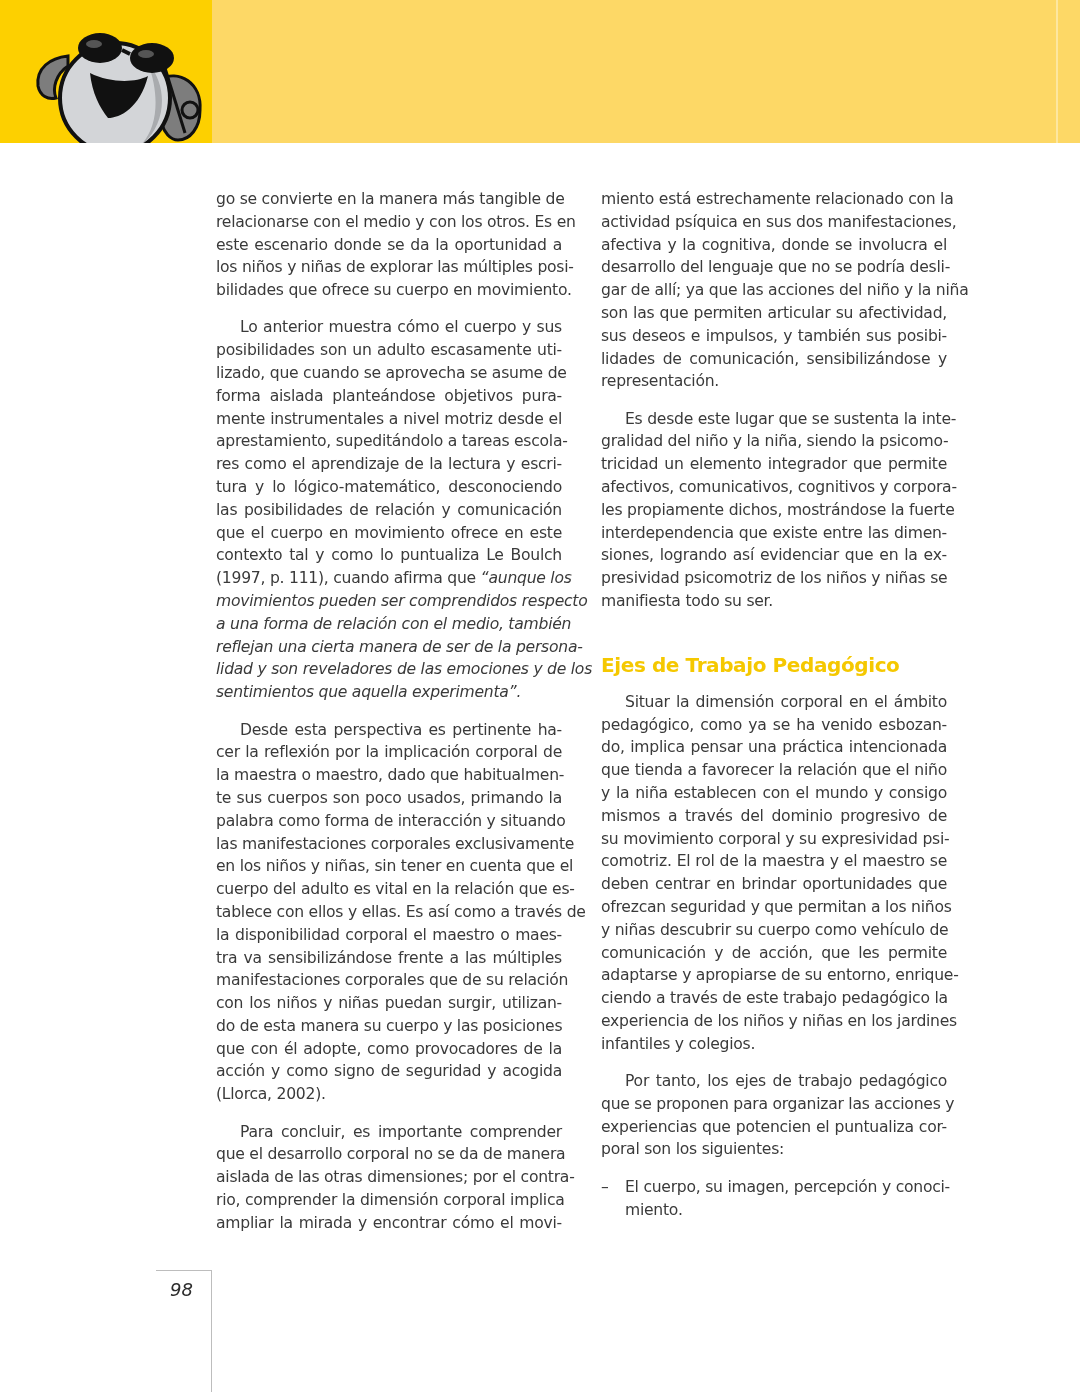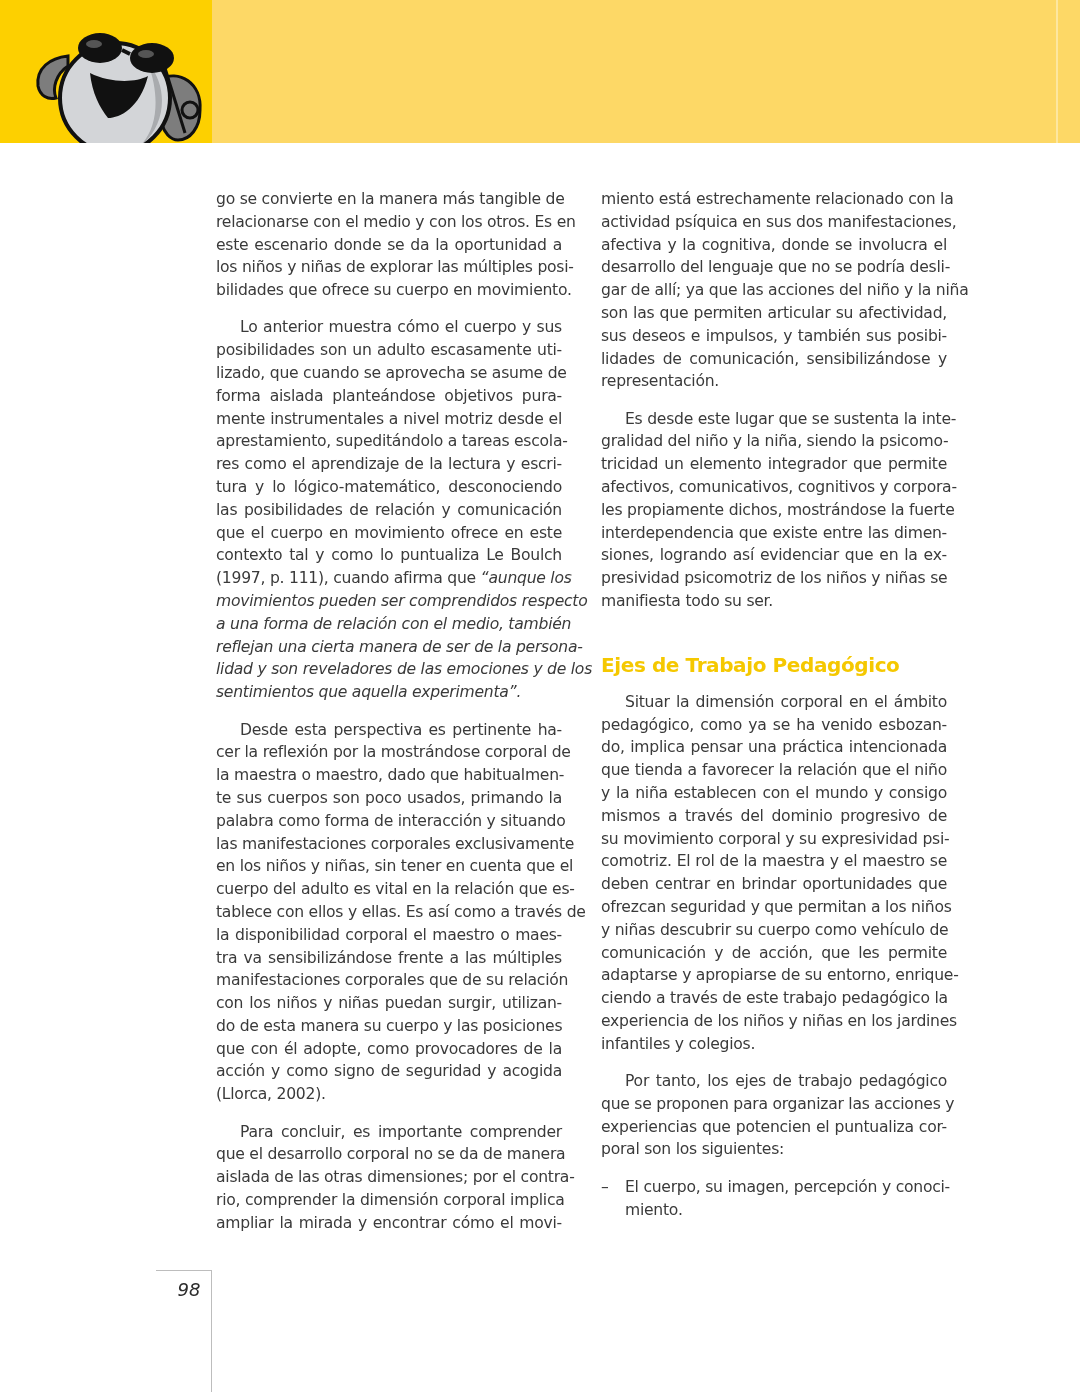--- a/index.html
+++ b/index.html
@@ -40,21 +40,21 @@
     }
     .bullet { position: relative; padding-left: 24px; }
     .bullet-dash { position: absolute; left: 0; top: 0; }
     .page-rule-h {
       position: absolute; left: 156px; top: 1270px; width: 56px; height: 1px; background: #bdbdbd;
     }
     .page-rule-v {
       position: absolute; left: 211px; top: 1270px; width: 1px; height: 122px; background: #bdbdbd;
     }
     .page-number {
-      position: absolute; left: 170px; top: 1279px; width: 38px; text-align: center;
+      position: absolute; left: 170px; top: 1279px; width: 38px; text-align: left;
       font-style: italic; font-size: 18px; color: #2d2d2d;
     }
   </style>
 </head>
 <body>
 
 <div class="header-band">
   <div class="header-left">
     <svg class="mascot" width="175" height="120" viewBox="0 0 175 120">
 
@@ -105,21 +105,21 @@
     <span class="line"><span>(1997, p. 111), cuando afirma que </span><span class="ital">“aunque los</span></span>
     <span class="line ital">movimientos pueden ser comprendidos respecto</span>
     <span class="line ital">a una forma de relación con el medio, también</span>
     <span class="line ital">reflejan una cierta manera de ser de la persona-</span>
     <span class="line ital">lidad y son reveladores de las emociones y de los</span>
     <span class="line ital last">sentimientos que aquella experimenta”.</span>
   </div>
 
   <div class="para">
     <span class="line indent">Desde esta perspectiva es pertinente ha-</span>
-    <span class="line">cer la reflexión por la mostrándose corporal de</span>
+    <span class="line">cer la reflexión por la implicación corporal de</span>
     <span class="line">la maestra o maestro, dado que habitualmen-</span>
     <span class="line">te sus cuerpos son poco usados, primando la</span>
     <span class="line">palabra como forma de interacción y situando</span>
     <span class="line">las manifestaciones corporales exclusivamente</span>
     <span class="line">en los niños y niñas, sin tener en cuenta que el</span>
     <span class="line">cuerpo del adulto es vital en la relación que es-</span>
     <span class="line">tablece con ellos y ellas. Es así como a través de</span>
     <span class="line">la disponibilidad corporal el maestro o maes-</span>
     <span class="line">tra va sensibilizándose frente a las múltiples</span>
     <span class="line">manifestaciones corporales que de su relación</span>

